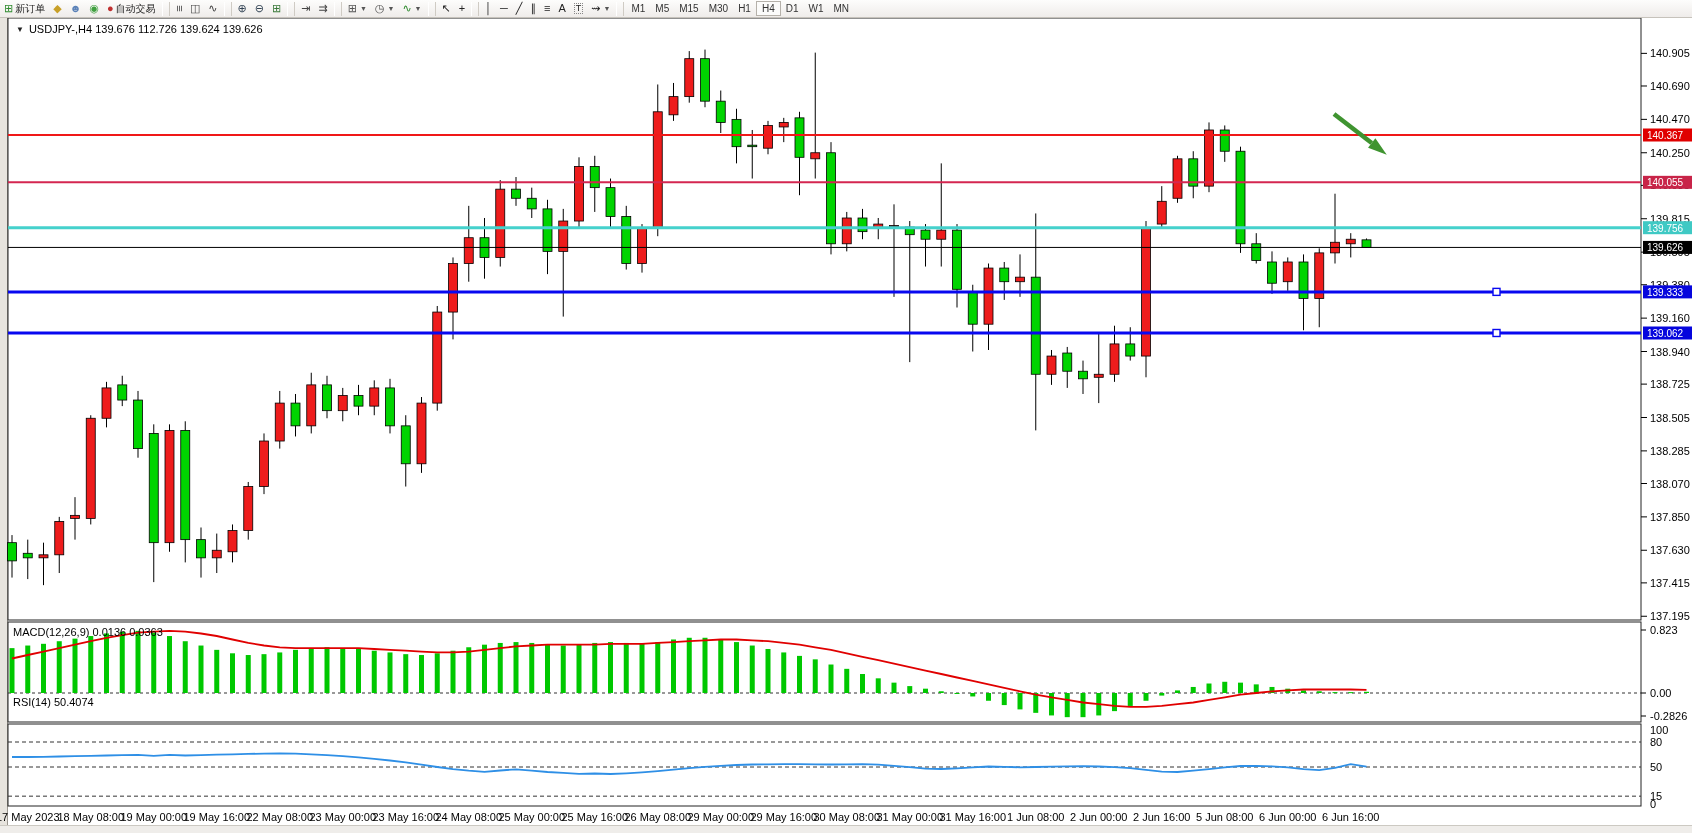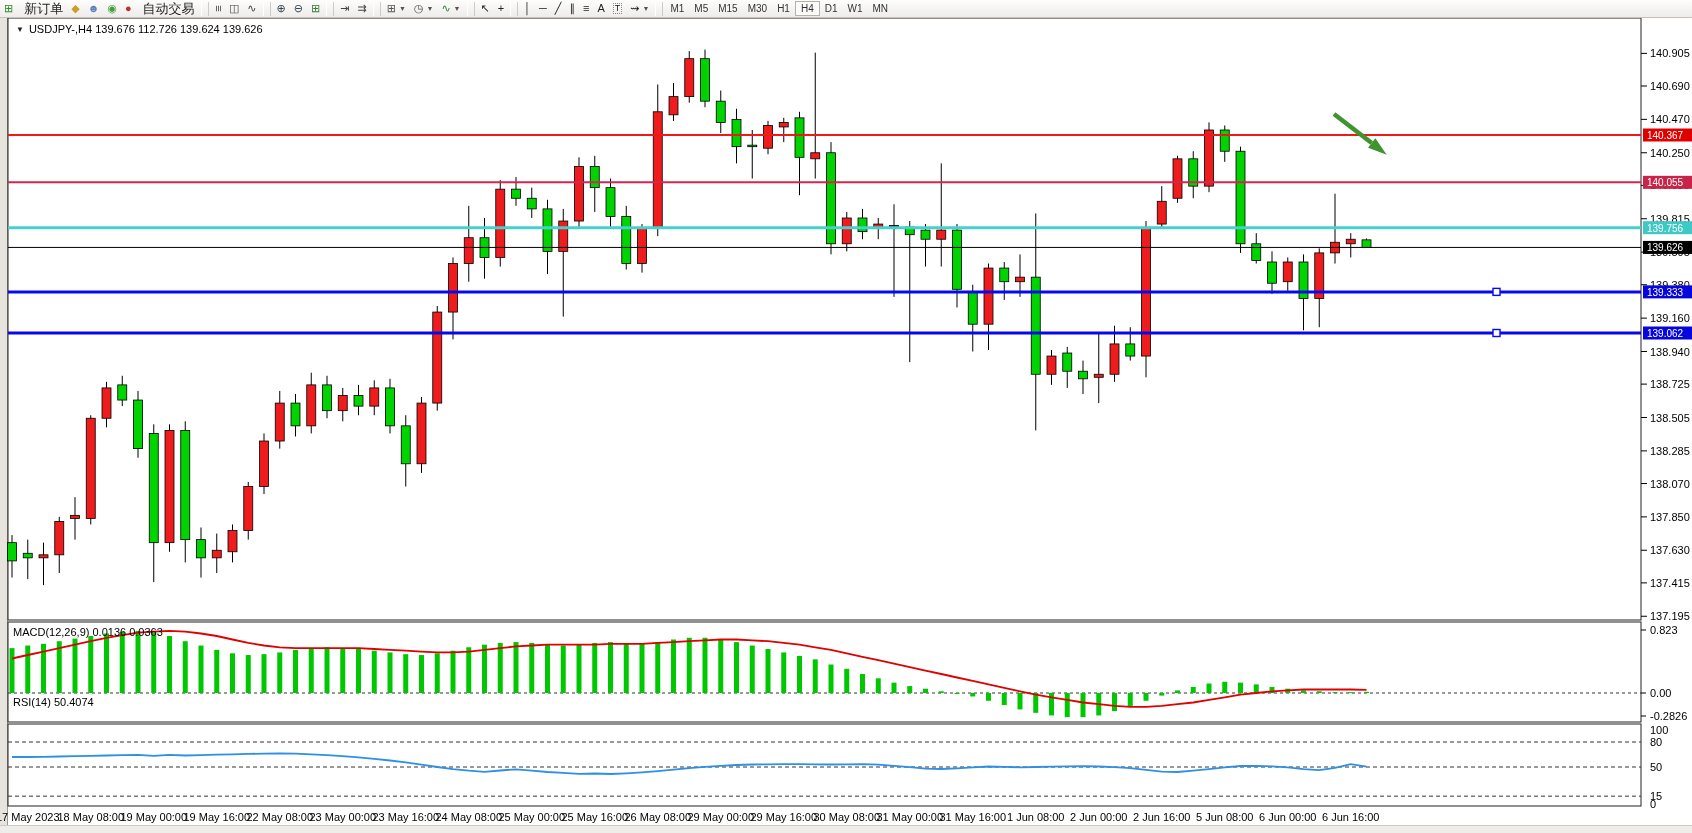--- a/index.html
+++ b/index.html
@@ -7,21 +7,21 @@
   
   #toolbar{position:absolute;left:0;top:0;width:1692px;height:17px;
     background:linear-gradient(#fdfdfc,#efecea);border-bottom:1px solid #c6c2bb;
     display:flex;align-items:center;font-size:11px;color:#222;z-index:30;}
   .tb-btn{display:flex;align-items:center;gap:2px;height:15px;padding:0 4px;cursor:default;white-space:nowrap;}
   .tb-icon{font-size:11px;line-height:1;display:inline-block;}
   .rot90{transform:rotate(90deg);}
   .boxed{border:1px dotted #888;padding:0 1px;font-size:9px;}
   .dd{font-size:7px;color:#555;margin-left:1px;}
   .tb-sep{width:6px;height:14px;margin:0 2px;border-left:1px solid #fff;border-right:1px solid #cfcbc4;}
-  .tb-label{font-size:13px;margin-left:9px;}
+  .tb-label{font-size:10px;}
   .tf-btn{padding:0 5px;height:23px;display:flex;align-items:center;font-size:10px;color:#333;}
   .tf-btn.active{background:#fbfbfa;border:1px solid #b5b1aa;height:13px;}
   #tb-right{position:absolute;right:8px;top:1px;display:flex;align-items:center;gap:10px;}
   .magnifier{position:relative;width:9px;height:9px;border:2px solid #4a78b8;border-radius:50%;}
   .magnifier::after{content:"";position:absolute;left:-5px;top:7px;width:6px;height:2px;background:#caa53a;transform:rotate(35deg);}
   .chatbub{position:relative;width:13px;height:10px;background:#e7e5e2;border:1px solid #b9b5ae;border-radius:3px;}
   .badge{position:absolute;right:-6px;top:-4px;min-width:10px;height:10px;border-radius:50%;
     background:#e03420;color:#fff;font-size:8px;line-height:10px;text-align:center;font-weight:bold;padding:0 1px;}
   #left-edge{position:absolute;left:0;top:17px;width:7px;height:816px;background:#e7e4de;border-right:1px solid #9a968f;z-index:5;}
   #top-edge{position:absolute;left:0;top:17px;width:1692px;height:1px;background:#8a8680;z-index:5;}

